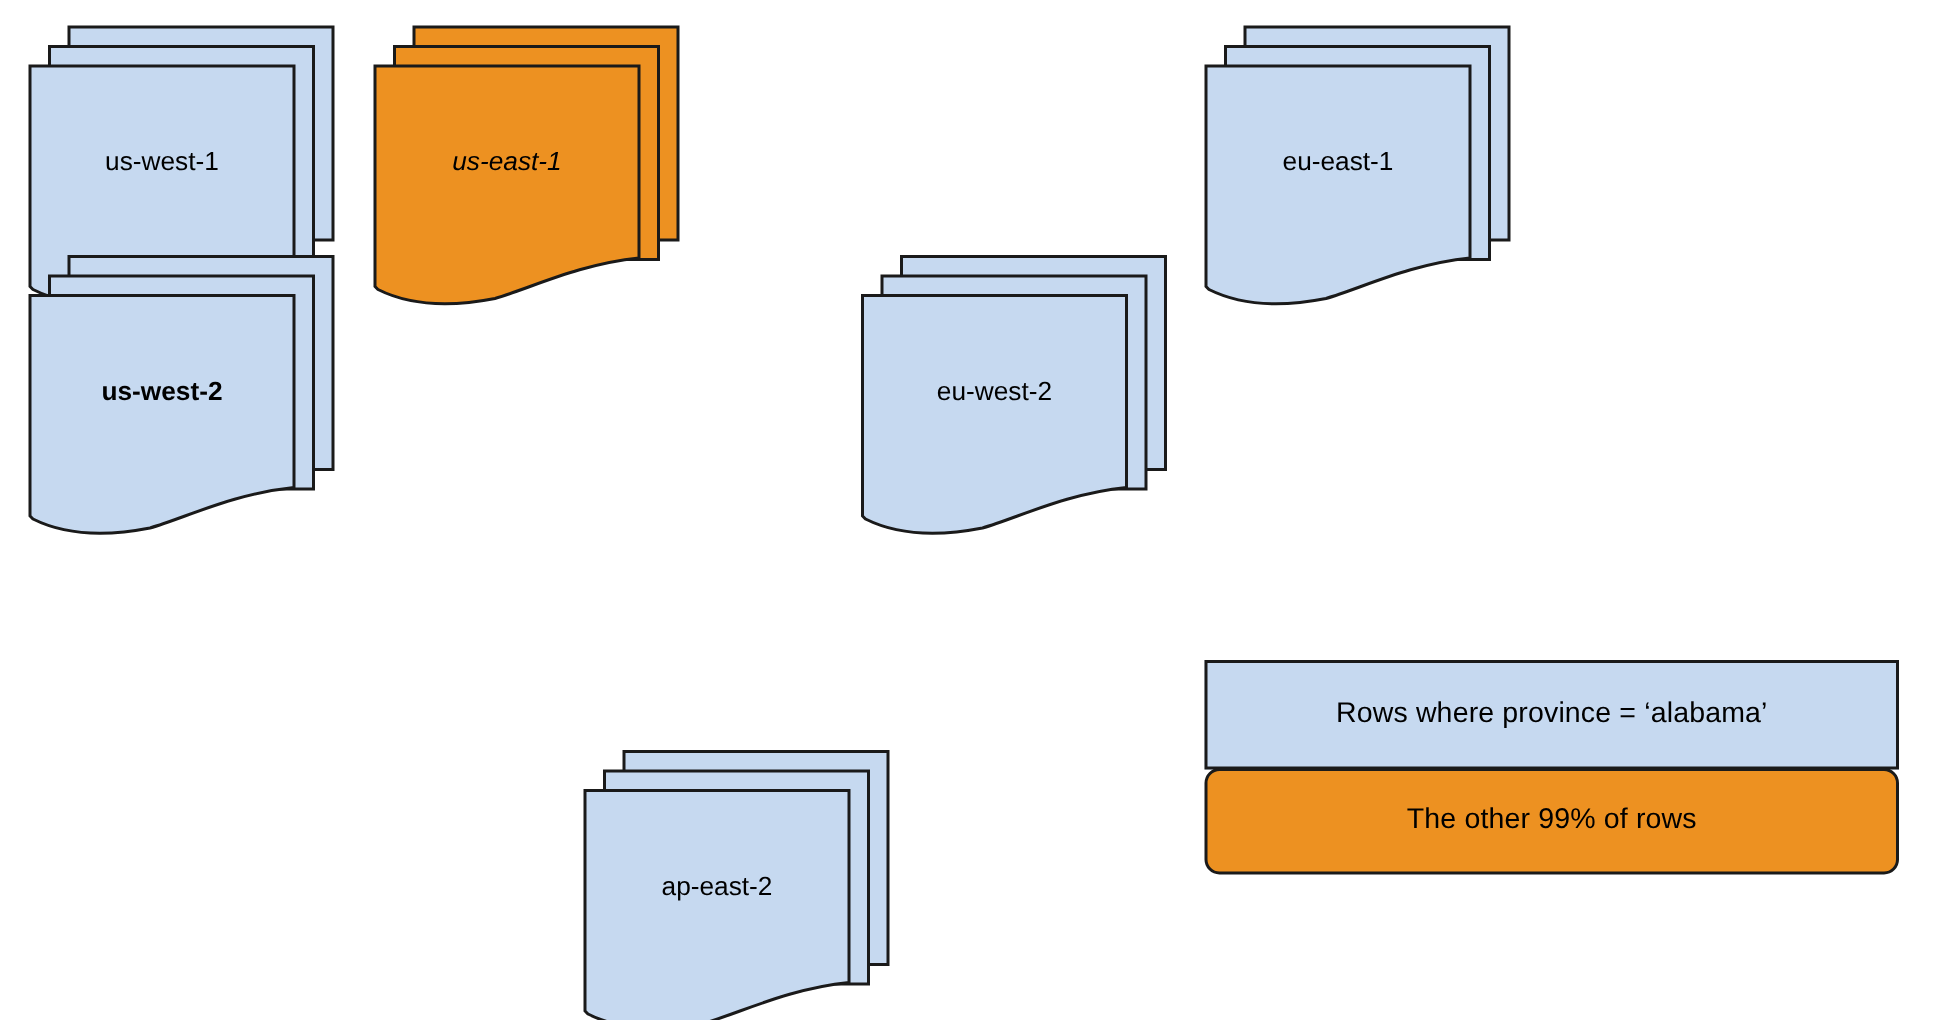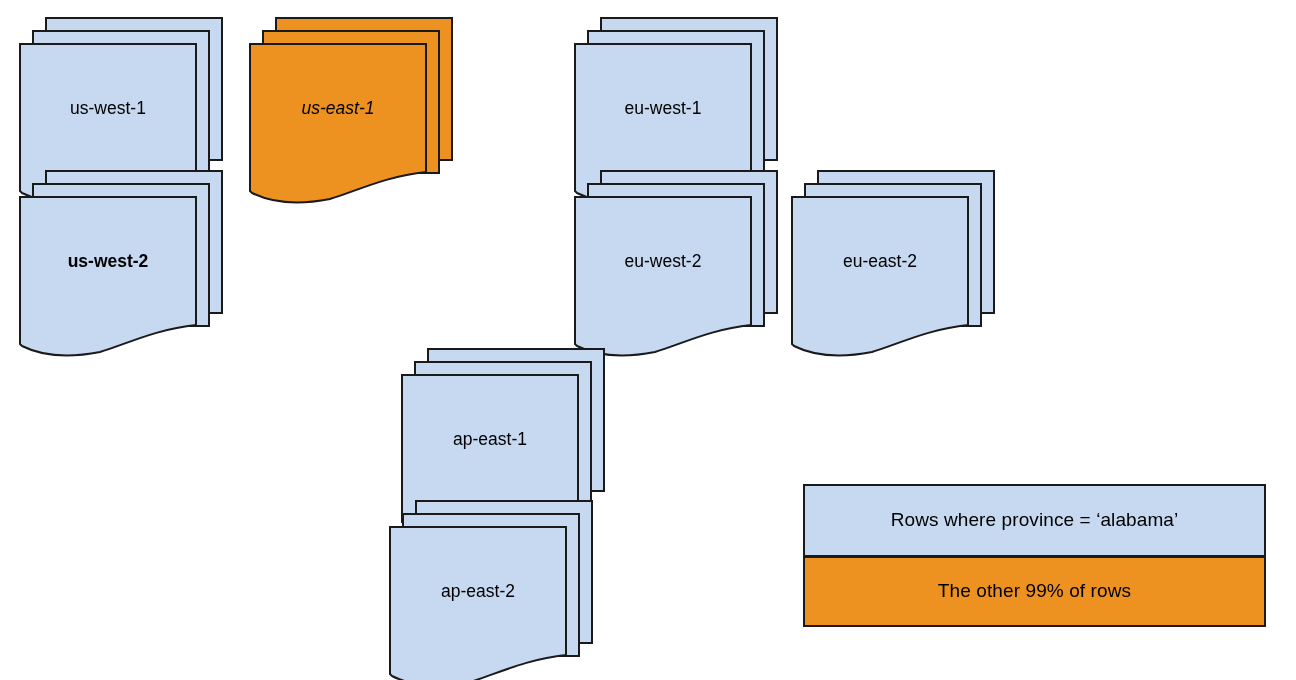--- a/index.html
+++ b/index.html
@@ -35,21 +35,20 @@
   .legend-box {
     position: absolute;
     box-sizing: border-box;
     border: 2px solid #1a1a1a;
     display: flex;
     align-items: center;
     justify-content: center;
     font-size: 19px;
     color: #000000;
     letter-spacing: 0.1px;
-    margin-top: 44px;
   }
   .legend-wrap {
     position: absolute;
   }
 </style>
 </head>
 <body>
 
 <div id="canvas">
     <div class="doc-stack" style="left: 14px; top: 12px; width: 214px; height: 204px;"><svg width="214" height="204" viewBox="0 0 214 204">
@@ -57,57 +56,45 @@
         <path d="M 19 19 L 195 19 L 195 161 L 19 161 Z" fill="#c6d9f0" stroke="#1a1a1a" stroke-width="2" stroke-linejoin="miter"></path>
         <path d="M 6 32 L 182 32 L 182 160 C 142 164 110 180 86 187 C 50 194 26 190 8 181 L 6 179 Z" fill="#c6d9f0" stroke="#1a1a1a" stroke-width="2" stroke-linejoin="miter"></path>
         <text class="doc-label" x="94" y="97">us-west-1</text>
       </svg></div>
     <div class="doc-stack" style="left: 244px; top: 12px; width: 214px; height: 204px; font-style: italic;"><svg width="214" height="204" viewBox="0 0 214 204">
         <path d="M 32 6 L 208 6 L 208 148 L 32 148 Z" fill="#ed9121" stroke="#1a1a1a" stroke-width="2" stroke-linejoin="miter"></path>
         <path d="M 19 19 L 195 19 L 195 161 L 19 161 Z" fill="#ed9121" stroke="#1a1a1a" stroke-width="2" stroke-linejoin="miter"></path>
         <path d="M 6 32 L 182 32 L 182 160 C 142 164 110 180 86 187 C 50 194 26 190 8 181 L 6 179 Z" fill="#ed9121" stroke="#1a1a1a" stroke-width="2" stroke-linejoin="miter"></path>
         <text class="doc-label" x="94" y="97">us-east-1</text>
       </svg></div>
-    <div class="doc-stack" style="left: 569px; top: 12px; width: 214px; height: 204px;"><svg width="214" height="204" viewBox="0 0 214 204">
+    <div class="doc-stack" style="left: 798px; top: 12px; width: 214px; height: 204px;"><svg width="214" height="204" viewBox="0 0 214 204">
         <path d="M 32 6 L 208 6 L 208 148 L 32 148 Z" fill="#c6d9f0" stroke="#1a1a1a" stroke-width="2" stroke-linejoin="miter"></path>
         <path d="M 19 19 L 195 19 L 195 161 L 19 161 Z" fill="#c6d9f0" stroke="#1a1a1a" stroke-width="2" stroke-linejoin="miter"></path>
         <path d="M 6 32 L 182 32 L 182 160 C 142 164 110 180 86 187 C 50 194 26 190 8 181 L 6 179 Z" fill="#c6d9f0" stroke="#1a1a1a" stroke-width="2" stroke-linejoin="miter"></path>
-        <text class="doc-label" x="94" y="97">eu-west-1</text>
+        <text class="doc-label" x="94" y="97">eu-east-1</text>
       </svg></div>
     <div class="doc-stack" style="left: 14px; top: 165px; width: 214px; height: 204px; font-weight: bold;"><svg width="214" height="204" viewBox="0 0 214 204">
         <path d="M 32 6 L 208 6 L 208 148 L 32 148 Z" fill="#c6d9f0" stroke="#1a1a1a" stroke-width="2" stroke-linejoin="miter"></path>
         <path d="M 19 19 L 195 19 L 195 161 L 19 161 Z" fill="#c6d9f0" stroke="#1a1a1a" stroke-width="2" stroke-linejoin="miter"></path>
         <path d="M 6 32 L 182 32 L 182 160 C 142 164 110 180 86 187 C 50 194 26 190 8 181 L 6 179 Z" fill="#c6d9f0" stroke="#1a1a1a" stroke-width="2" stroke-linejoin="miter"></path>
         <text class="doc-label" x="94" y="97">us-west-2</text>
       </svg></div>
     <div class="doc-stack" style="left: 569px; top: 165px; width: 214px; height: 204px; text-align: right;"><svg width="214" height="204" viewBox="0 0 214 204">
         <path d="M 32 6 L 208 6 L 208 148 L 32 148 Z" fill="#c6d9f0" stroke="#1a1a1a" stroke-width="2" stroke-linejoin="miter"></path>
         <path d="M 19 19 L 195 19 L 195 161 L 19 161 Z" fill="#c6d9f0" stroke="#1a1a1a" stroke-width="2" stroke-linejoin="miter"></path>
         <path d="M 6 32 L 182 32 L 182 160 C 142 164 110 180 86 187 C 50 194 26 190 8 181 L 6 179 Z" fill="#c6d9f0" stroke="#1a1a1a" stroke-width="2" stroke-linejoin="miter"></path>
         <text class="doc-label" x="94" y="97">eu-west-2</text>
       </svg></div>
-    <div class="doc-stack" style="left: 786px; top: 165px; width: 214px; height: 204px;"><svg width="214" height="204" viewBox="0 0 214 204">
-        <path d="M 32 6 L 208 6 L 208 148 L 32 148 Z" fill="#c6d9f0" stroke="#1a1a1a" stroke-width="2" stroke-linejoin="miter"></path>
-        <path d="M 19 19 L 195 19 L 195 161 L 19 161 Z" fill="#c6d9f0" stroke="#1a1a1a" stroke-width="2" stroke-linejoin="miter"></path>
-        <path d="M 6 32 L 182 32 L 182 160 C 142 164 110 180 86 187 C 50 194 26 190 8 181 L 6 179 Z" fill="#c6d9f0" stroke="#1a1a1a" stroke-width="2" stroke-linejoin="miter"></path>
-        <text class="doc-label" x="94" y="97">eu-east-2</text>
-      </svg></div>
-    <div class="doc-stack" style="left: 396px; top: 343px; width: 214px; height: 204px;"><svg width="214" height="204" viewBox="0 0 214 204">
-        <path d="M 32 6 L 208 6 L 208 148 L 32 148 Z" fill="#c6d9f0" stroke="#1a1a1a" stroke-width="2" stroke-linejoin="miter"></path>
-        <path d="M 19 19 L 195 19 L 195 161 L 19 161 Z" fill="#c6d9f0" stroke="#1a1a1a" stroke-width="2" stroke-linejoin="miter"></path>
-        <path d="M 6 32 L 182 32 L 182 160 C 142 164 110 180 86 187 C 50 194 26 190 8 181 L 6 179 Z" fill="#c6d9f0" stroke="#1a1a1a" stroke-width="2" stroke-linejoin="miter"></path>
-        <text class="doc-label" x="94" y="97">ap-east-1</text>
-      </svg></div>
     <div class="doc-stack" style="left: 384px; top: 495px; width: 214px; height: 204px;"><svg width="214" height="204" viewBox="0 0 214 204">
         <path d="M 32 6 L 208 6 L 208 148 L 32 148 Z" fill="#c6d9f0" stroke="#1a1a1a" stroke-width="2" stroke-linejoin="miter"></path>
         <path d="M 19 19 L 195 19 L 195 161 L 19 161 Z" fill="#c6d9f0" stroke="#1a1a1a" stroke-width="2" stroke-linejoin="miter"></path>
         <path d="M 6 32 L 182 32 L 182 160 C 142 164 110 180 86 187 C 50 194 26 190 8 181 L 6 179 Z" fill="#c6d9f0" stroke="#1a1a1a" stroke-width="2" stroke-linejoin="miter"></path>
         <text class="doc-label" x="94" y="97">ap-east-2</text>
       </svg></div>
     <div class="legend-wrap" style="left: 803px; top: 440px; width: 463px; height: 143px;">
       <div class="legend-box" style="left: 0px; top: 0px; width: 463px; height: 72.5px; background: rgb(198, 217, 240);">
         <span>Rows where province = ‘alabama’</span>
       </div>
-      <div class="legend-box" style="left: 0px; top: 71.5px; width: 463px; height: 71.5px; background: rgb(237, 145, 33);">
+      <div class="legend-box" style="left: 0px; top: 71.5px; width: 463px; height: 71.5px; background: rgb(237, 145, 33); border-radius: 10px;">
         <span>The other 99% of rows</span>
       </div>
     </div>
   </div>
 
 </body></html>

